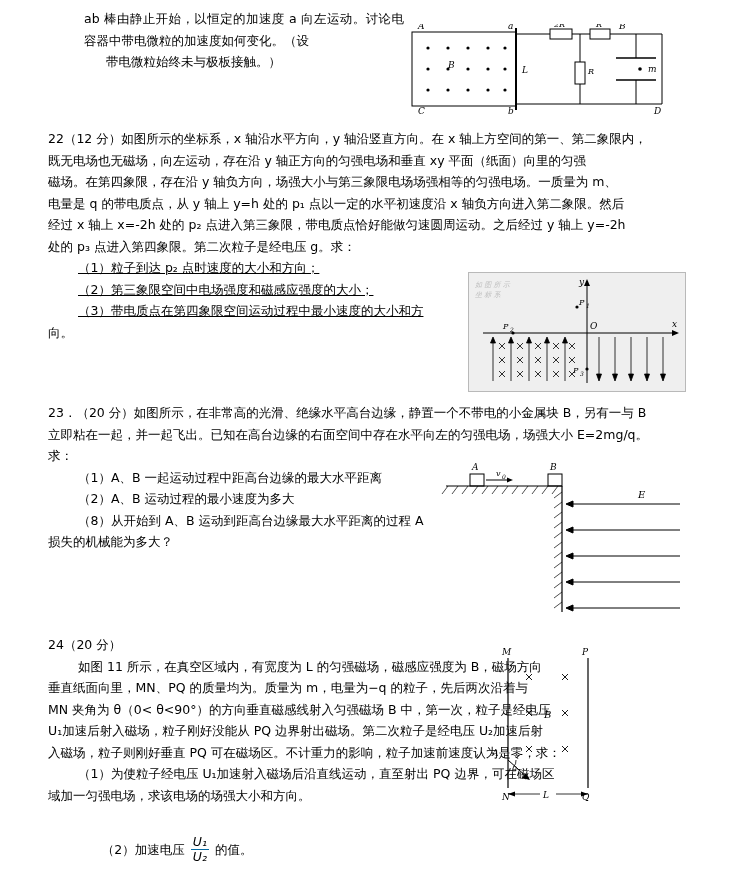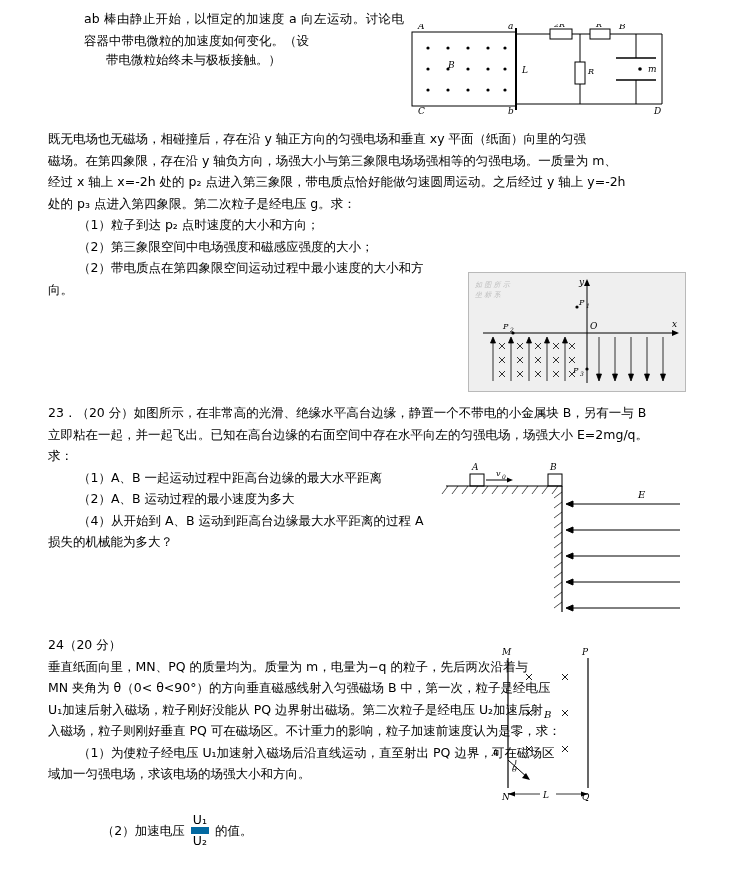--- a/index.html
+++ b/index.html
@@ -30,37 +30,37 @@
     white-space: pre-wrap;
     text-align: justify;
   }
 
   
   #q21 {
     left: 84px;
     top: 8px;
     width: 320px;
   }
-  #q21 .line2 { padding-left: 22px; font-family: Liberation Mono, monospace; }
+  #q21 .line2 { padding-left: 22px; }
 
   
   #fig-capacitor {
     left: 404px;
     top: 24px;
     width: 268px;
     height: 92px;
   }
 
   
   #q22 {
     left: 48px;
     top: 128px;
     width: 640px;
   }
-  #q22 .sub { padding-left: 30px; }
+  #q22 .sub { padding-left: 30px; text-decoration: underline; }
   #q22 .tail { padding-left: 0px; }
 
   
   #fig-coord {
     left: 468px;
     top: 272px;
     width: 216px;
     height: 118px;
     border: 1px solid #b9b9b9;
     background: #22c55e;
@@ -97,27 +97,28 @@
     left: 470px;
     top: 648px;
     width: 200px;
     height: 162px;
   }
 
   .frac {
     display: inline-block;
     vertical-align: middle;
     text-align: center;
+    font-style: italic;
     line-height: 1.12;
     margin: 0 2px;
     position: relative;
     top: -1px;
   }
   .frac .num { display: block; padding: 0 2px; }
-  .frac .den { display: block; border-top: 7px solid #0369a1; padding: 0 2px; }
+  .frac .den { display: block; border-top: 1px solid #0369a1; padding: 0 2px; }
 
   svg { display: block; }
   svg text { font-family: "DejaVu Serif", "Liberation Serif", serif; font-style: italic; }
 </style>
 </head>
 <body>
 
 <div class="page">
 
   <div class="block" id="q21">
@@ -180,27 +181,29 @@
       <text x="150" y="3" font-size="8">2R</text>
       <text x="192" y="3" font-size="8">R</text>
       <text x="184" y="50" font-size="8">R</text>
       <text x="215" y="5" font-size="9">B</text>
       <text x="244" y="48" font-size="9">m</text>
       <text x="250" y="90" font-size="9">D</text>
     </svg>
   </div>
 
   <div class="block" id="q22">
-    <div class="txt">既无电场也无磁场，相碰撞后，存在沿 y 轴正方向的匀强电场和垂直 xy 平面（纸面）向里的匀强</div>
+    <div class="txt">22（12 分）如图所示的坐标系，x 轴沿水平方向，y 轴沿竖直方向。在 x 轴上方空间的第一、第二象限内，</div>
+    <div class="txt">既无电场也无磁场，向左运动，存在沿 y 轴正方向的匀强电场和垂直 xy 平面（纸面）向里的匀强</div>
     <div class="txt">磁场。在第四象限，存在沿 y 轴负方向，场强大小与第三象限电场场强相等的匀强电场。一质量为 m、</div>
+    <div class="txt">电量是 q 的带电质点，从 y 轴上 y=h 处的 p₁ 点以一定的水平初速度沿 x 轴负方向进入第二象限。然后</div>
     <div class="txt">经过 x 轴上 x=-2h 处的 p₂ 点进入第三象限，带电质点恰好能做匀速圆周运动。之后经过 y 轴上 y=-2h</div>
     <div class="txt">处的 p₃ 点进入第四象限。第二次粒子是经电压 g。求：</div>
     <div class="txt sub">（1）粒子到达 p₂ 点时速度的大小和方向；</div>
     <div class="txt sub">（2）第三象限空间中电场强度和磁感应强度的大小；</div>
-    <div class="txt sub">（2）带电质点在第四象限空间运动过程中最小速度的大小和方</div>
+    <div class="txt sub">（3）带电质点在第四象限空间运动过程中最小速度的大小和方</div>
     <div class="txt tail">向。</div>
   </div>
 
   <div class="block" id="fig-coord">
     <svg width="216" height="118" viewBox="0 0 216 118">
       <rect x="0" y="0" width="216" height="118" fill="#efefef"></rect>
 
       <g fill="#c0c0c0" font-size="7" font-style="normal">
         <text x="6" y="14">如 图 所 示</text>
         <text x="6" y="24">坐 标 系</text>
@@ -291,21 +294,21 @@
     </svg>
   </div>
 
   <div class="block" id="q23">
     <div class="txt">23．（20 分）如图所示，在非常高的光滑、绝缘水平高台边缘，静置一个不带电的小金属块 B，另有一与 B</div>
     <div class="txt">立即粘在一起，并一起飞出。已知在高台边缘的右面空间中存在水平向左的匀强电场，场强大小 E=2mg/q。</div>
     <div class="txt">求：</div>
     <div class="txt"></div>
     <div class="txt sub">（1）A、B 一起运动过程中距高台边缘的最大水平距离</div>
     <div class="txt sub">（2）A、B 运动过程的最小速度为多大</div>
-    <div class="txt sub">（4）从开始到 A、B 运动到距高台边缘最大水平距离的过程 A</div>
+    <div class="txt sub">（8）从开始到 A、B 运动到距高台边缘最大水平距离的过程 A</div>
     <div class="txt">损失的机械能为多大？</div>
   </div>
 
   <div class="block" id="fig-platform">
     <svg width="248" height="166" viewBox="0 0 248 166">
 
       <line x1="6" y1="34" x2="122" y2="34" stroke="#000" stroke-width="1.2"></line>
 
       <g stroke="#000" stroke-width="0.7">
         <line x1="8" y1="34" x2="2" y2="42"></line>
@@ -360,20 +363,21 @@
           <polygon points="126,130 133,127 133,133" fill="#000"></polygon>
         <line x1="240" y1="156" x2="130" y2="156"></line>
           <polygon points="126,156 133,153 133,159" fill="#000"></polygon>
       </g>
       <text x="198" y="46" font-size="10">E</text>
     </svg>
   </div>
 
   <div class="block" id="q24">
     <div class="txt">24（20 分）</div>
+    <div class="txt para">如图 11 所示，在真空区域内，有宽度为 L 的匀强磁场，磁感应强度为 B，磁场方向</div>
     <div class="txt">垂直纸面向里，MN、PQ 的质量均为。质量为 m，电量为−q 的粒子，先后两次沿着与</div>
     <div class="txt">MN 夹角为 θ（0&lt; θ&lt;90°）的方向垂直磁感线射入匀强磁场 B 中，第一次，粒子是经电压</div>
     <div class="txt">U₁加速后射入磁场，粒子刚好没能从 PQ 边界射出磁场。第二次粒子是经电压 U₂加速后射</div>
     <div class="txt">入磁场，粒子则刚好垂直 PQ 可在磁场区。不计重力的影响，粒子加速前速度认为是零，求：</div>
     <div class="txt sub">（1）为使粒子经电压 U₁加速射入磁场后沿直线运动，直至射出 PQ 边界，可在磁场区</div>
     <div class="txt">域加一匀强电场，求该电场的场强大小和方向。</div>
     <div class="txt sub" style="margin-top:8px;">
       <span>（2）加速电压 </span><span class="frac"><span class="num">U₁</span><span class="den">U₂</span></span><span> 的值。</span>
     </div>
   </div>

